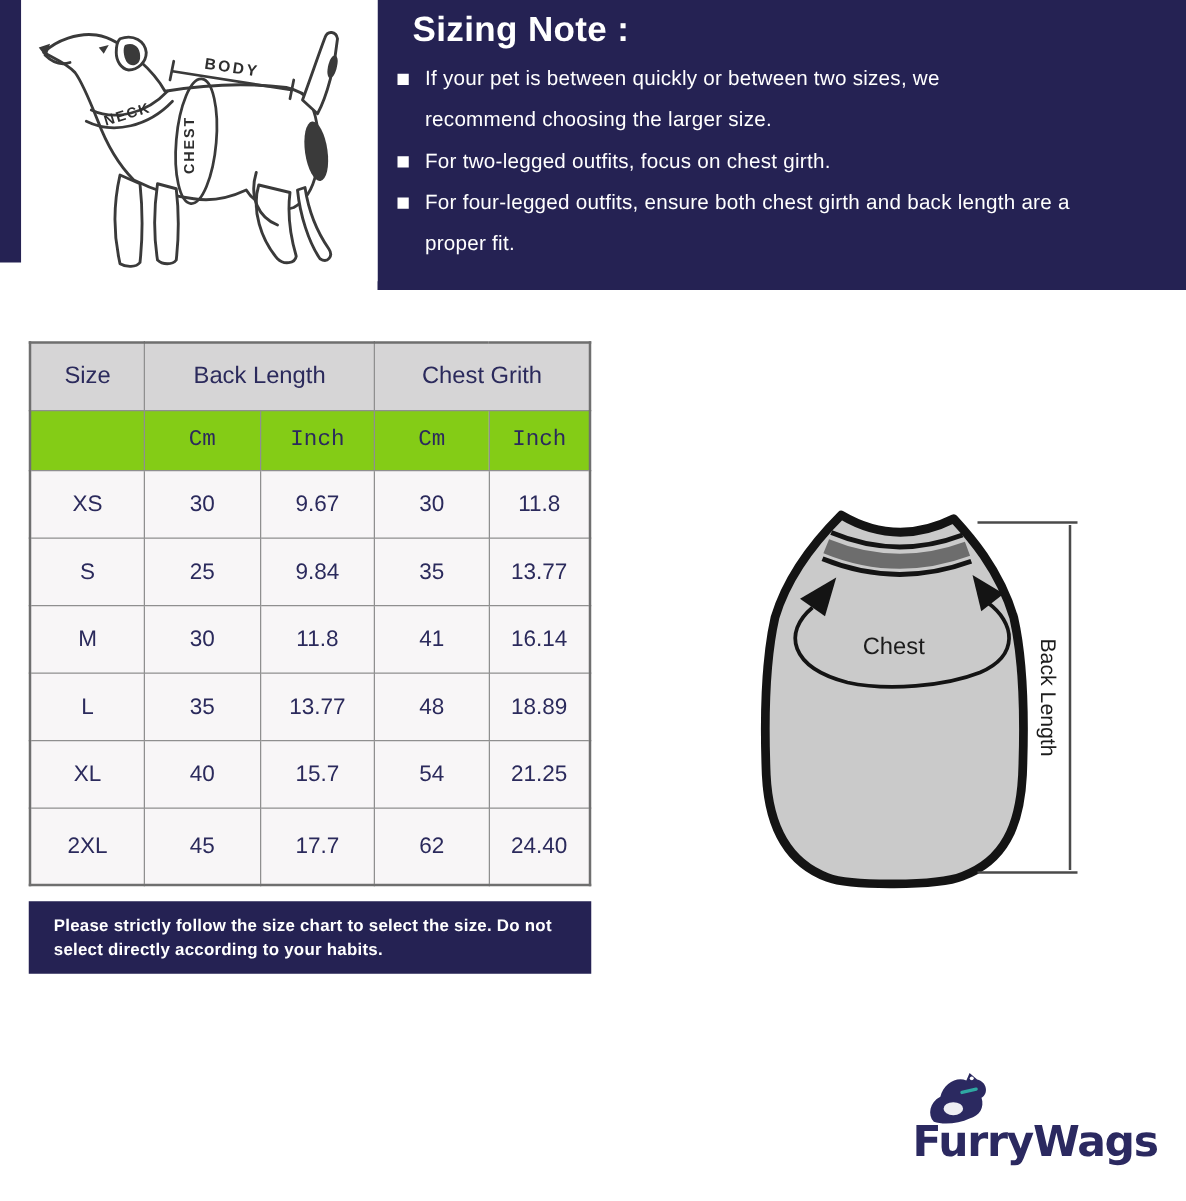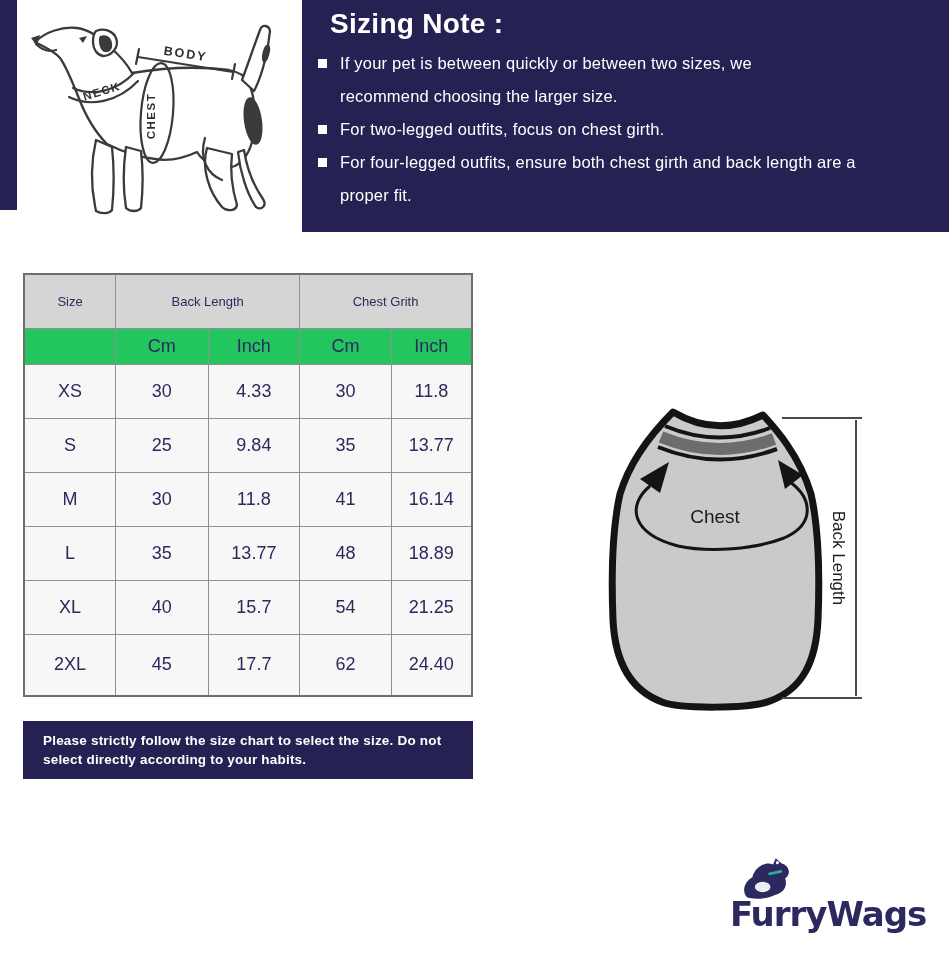--- a/index.html
+++ b/index.html
@@ -73,22 +73,22 @@
     color: #2b2a5c;
   }
   .size-table th, .size-table td {
     border: 1px solid #8f8f8f;
     text-align: center;
     vertical-align: middle;
     font-weight: normal;
   }
   .size-table { border: 2px solid #6f6f6f; }
   .size-table thead tr.h1 { height: 54px; background: #d6d5d6; }
-  .size-table thead tr.h1 th { font-size: 13px; }
-  .size-table thead tr.h2 { height: 36px; background: #22c55e; }
+  .size-table thead tr.h1 th { font-size: 19px; }
+  .size-table thead tr.h2 { height: 48px; background: #84cc16; font-family: Liberation Mono, monospace; }
   .size-table thead tr.h2 th { font-size: 18px; }
   .size-table tbody tr { height: 54px; background: #f8f6f7; }
   .size-table tbody tr:last-child { height: 62px; }
   .size-table tbody td { font-size: 18px; }
 
   
   .footer-note {
     position: absolute; left: 23px; top: 690px;
     width: 450px; height: 58px;
     background: #252253;
@@ -252,21 +252,21 @@
         <th>Cm</th>
         <th>Inch</th>
         <th>Cm</th>
         <th>Inch</th>
       </tr>
     </thead>
     <tbody>
       <tr>
         <td>XS</td>
         <td>30</td>
-        <td>4.33</td>
+        <td>9.67</td>
         <td>30</td>
         <td>11.8</td>
       </tr>
       <tr>
         <td>S</td>
         <td>25</td>
         <td>9.84</td>
         <td>35</td>
         <td>13.77</td>
       </tr>

